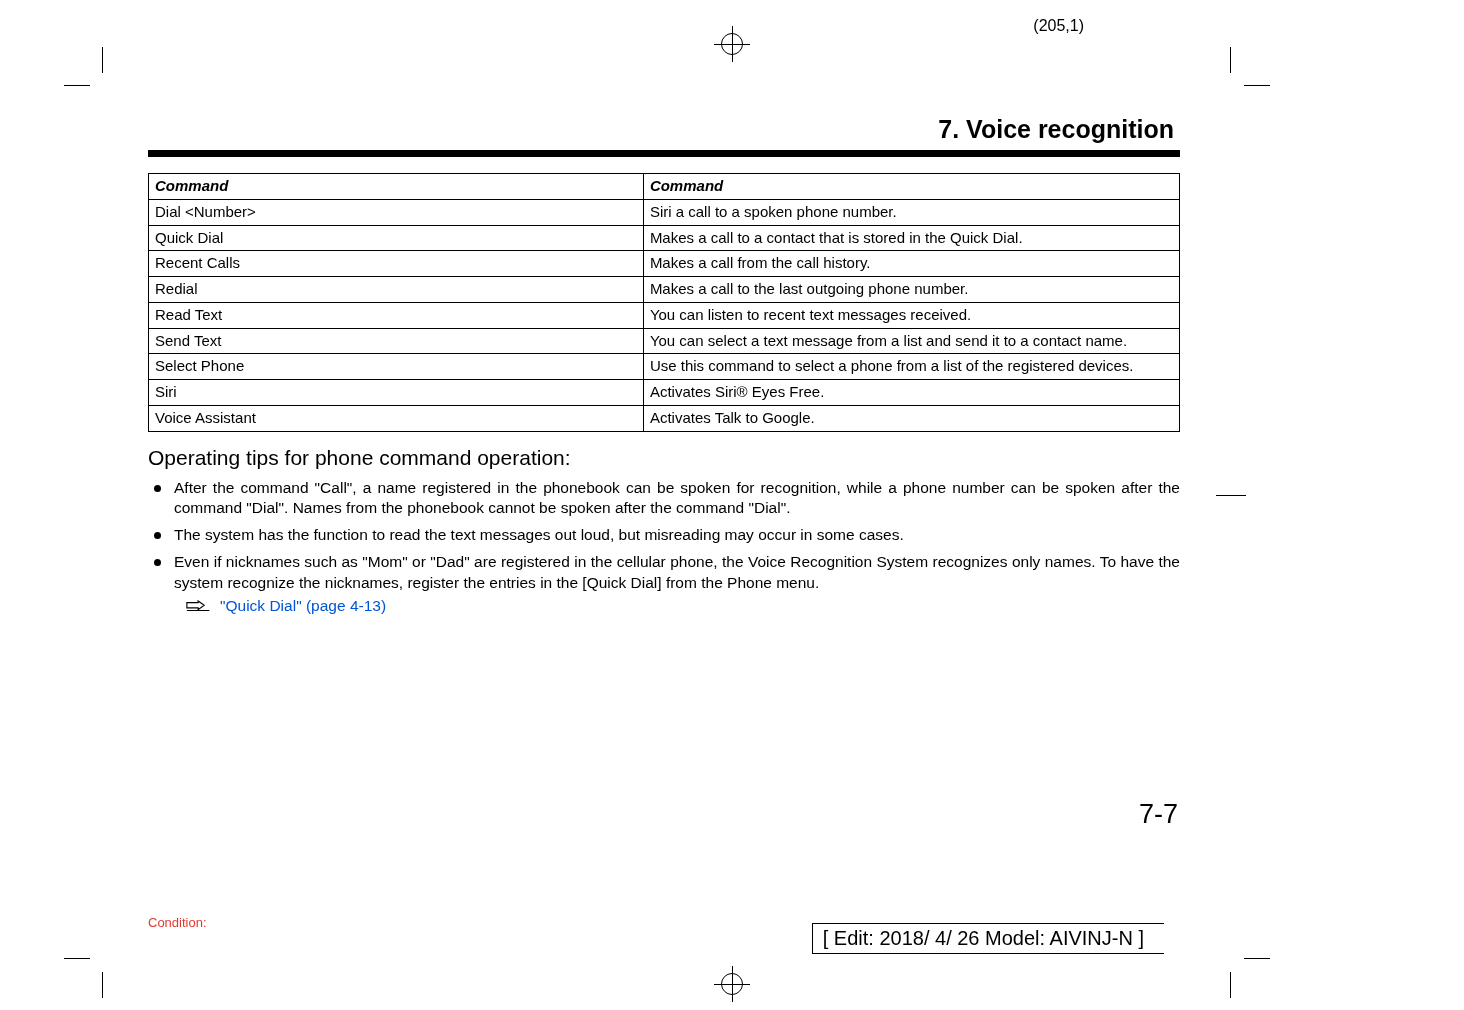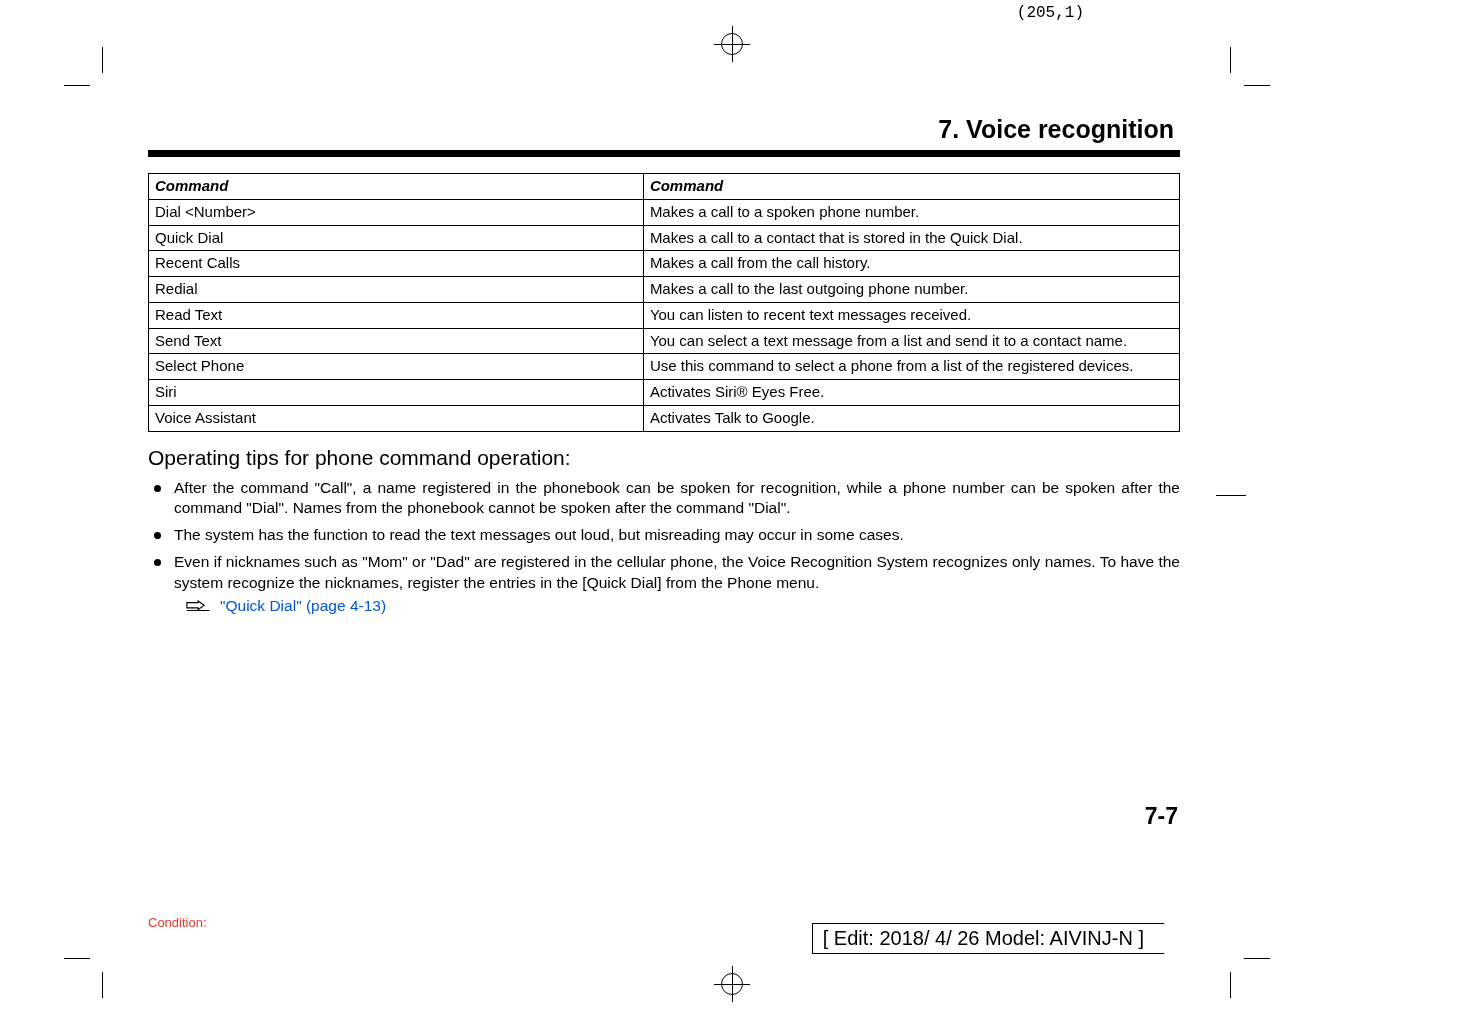--- a/index.html
+++ b/index.html
@@ -8,23 +8,23 @@
     width: 1464px;
     height: 1010px;
     background: #fff;
     font-family: "Segoe UI", Arial, sans-serif;
     color: #000;
     position: relative;
     overflow: hidden;
   }
   .page-num-top {
     position: absolute;
-    top: 4px;
+    top: 17px;
     right: 380px;
-    font-family: Liberation Mono, monospace;
+    font-family: Liberation Sans, sans-serif;
     font-size: 16px;
   }
   .crop-mark {
     position: absolute;
     width: 26px;
     height: 26px;
   }
   .crop-mark::before, .crop-mark::after {
     content: "";
     position: absolute;
@@ -129,22 +129,22 @@
     gap: 8px;
     margin-top: 2px;
     margin-left: 12px;
   }
   .ref-icon svg { width: 26px; height: 14px; display: block; }
   .ref-link { color: #0055d4; font-size: 15.5px; }
   .page-num-bottom {
     position: absolute;
     right: 286px;
     bottom: 180px;
-    font-size: 23px;
-    font-weight: 700;
+    font-size: 27px;
+    font-weight: 400;
   }
   .condition {
     position: absolute;
     left: 148px;
     bottom: 80px;
     color: #e23b2e;
     font-size: 13px;
   }
   .edit-box {
     position: absolute;
@@ -198,21 +198,21 @@
       </colgroup>
     <thead>
       <tr>
         <th>Command</th>
         <th>Command</th>
       </tr>
     </thead>
     <tbody>
       <tr>
         <td>Dial &lt;Number&gt;</td>
-        <td>Makes a call to a spoken phone number.</td>
+        <td>Siri a call to a spoken phone number.</td>
       </tr>
       <tr>
         <td>Quick Dial</td>
         <td>Makes a call to a contact that is stored in the Quick Dial.</td>
       </tr>
       <tr>
         <td>Recent Calls</td>
         <td>Makes a call from the call history.</td>
       </tr>
       <tr>

